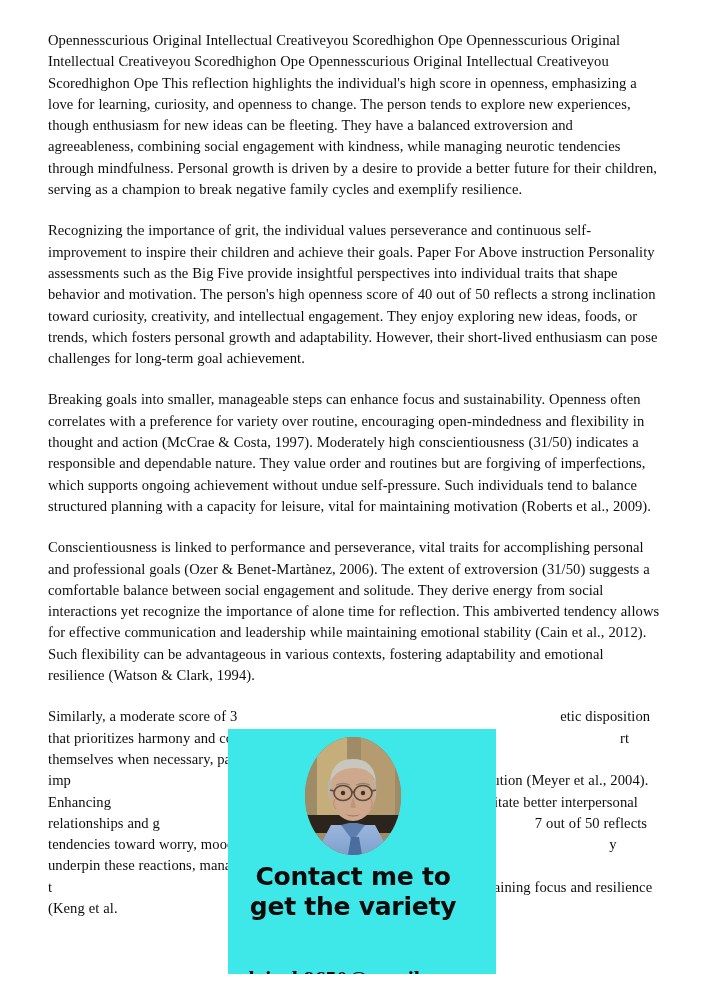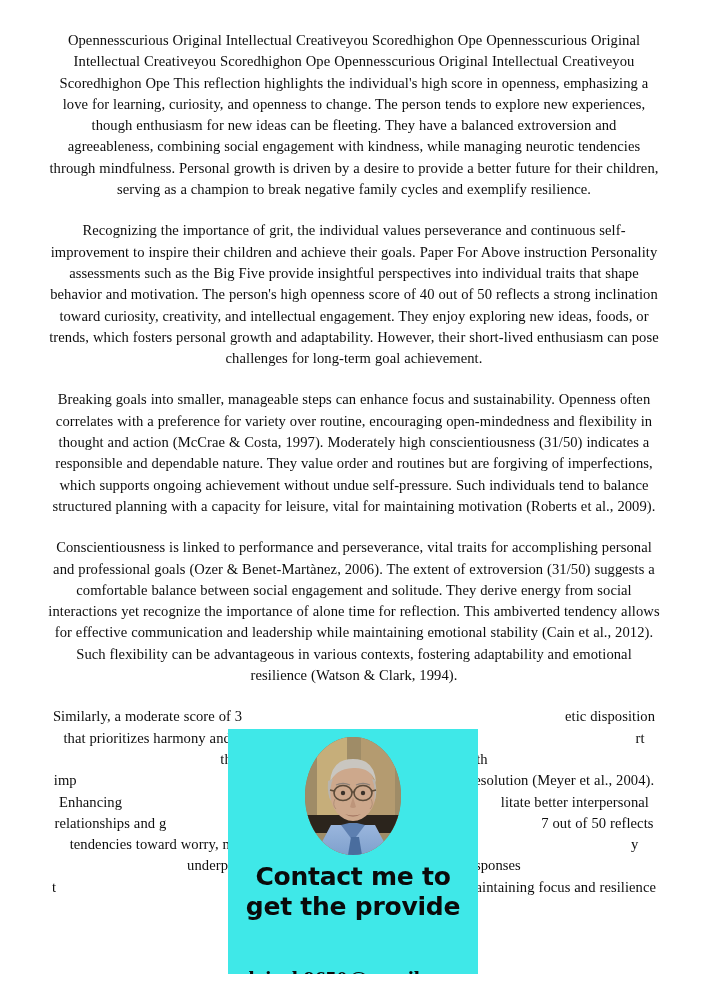--- a/index.html
+++ b/index.html
@@ -27,21 +27,21 @@
     left: 48px;
     top: 30px;
     width: 612px;
   }
 
   .para {
     font-family: "Liberation Serif", "DejaVu Serif", serif;
     font-size: 14.6px;
     line-height: 21.3px;
     color: #0d0d0d;
-    text-align: center;
+    text-align: left;
     margin: 0 0 20px 0;
     letter-spacing: 0.005em;
     word-spacing: 0.01em;
   }
   .para:last-child { margin-bottom: 0; }
 
   
   #contact-card {
     position: absolute;
     left: 228px;
@@ -101,21 +101,21 @@
 <div id="page">
 
   <div class="doc-body">
     <p class="para">Opennesscurious Original Intellectual Creativeyou Scoredhighon Ope Opennesscurious Original Intellectual Creativeyou Scoredhighon Ope Opennesscurious Original Intellectual Creativeyou Scoredhighon Ope This reflection highlights the individual's high score in openness, emphasizing a love for learning, curiosity, and openness to change. The person tends to explore new experiences, though enthusiasm for new ideas can be fleeting. They have a balanced extroversion and agreeableness, combining social engagement with kindness, while managing neurotic tendencies through mindfulness. Personal growth is driven by a desire to provide a better future for their children, serving as a champion to break negative family cycles and exemplify resilience.</p>
     <p class="para">Recognizing the importance of grit, the individual values perseverance and continuous self-improvement to inspire their children and achieve their goals. Paper For Above instruction Personality assessments such as the Big Five provide insightful perspectives into individual traits that shape behavior and motivation. The person's high openness score of 40 out of 50 reflects a strong inclination toward curiosity, creativity, and intellectual engagement. They enjoy exploring new ideas, foods, or trends, which fosters personal growth and adaptability. However, their short-lived enthusiasm can pose challenges for long-term goal achievement.</p>
     <p class="para">Breaking goals into smaller, manageable steps can enhance focus and sustainability. Openness often correlates with a preference for variety over routine, encouraging open-mindedness and flexibility in thought and action (McCrae &amp; Costa, 1997). Moderately high conscientiousness (31/50) indicates a responsible and dependable nature. They value order and routines but are forgiving of imperfections, which supports ongoing achievement without undue self-pressure. Such individuals tend to balance structured planning with a capacity for leisure, vital for maintaining motivation (Roberts et al., 2009).</p>
     <p class="para">Conscientiousness is linked to performance and perseverance, vital traits for accomplishing personal and professional goals (Ozer &amp; Benet-Martànez, 2006). The extent of extroversion (31/50) suggests a comfortable balance between social engagement and solitude. They derive energy from social interactions yet recognize the importance of alone time for reflection. This ambiverted tendency allows for effective communication and leadership while maintaining emotional stability (Cain et al., 2012). Such flexibility can be advantageous in various contexts, fostering adaptability and emotional resilience (Watson &amp; Clark, 1994).</p>
     <p class="para"><span>Similarly, a moderate score of 3</span><span style="color: transparent;">███████████████████████████████</span><span>etic disposition that prioritizes harmony and coopera</span><span style="color: transparent;">██████████████████████████████████</span><span>rt themselves when necessary, particularly with imp</span><span style="color: transparent;">█████████████████████████████████</span><span>conflict resolution (Meyer et al., 2004). Enhancing </span><span style="color: transparent;">████████████████████████████████████</span><span>litate better interpersonal relationships and g</span><span style="color: transparent;">████████████████████████████████████</span><span>7 out of 50 reflects tendencies toward worry, mood</span><span style="color: transparent;">████████████████████████████████████</span><span>y underpin these reactions, managing emotional responses t</span><span style="color: transparent;">████████████████████████████████</span><span>s crucial for maintaining focus and resilience (Keng et al.</span></p>
   </div>
 
-  <div id="contact-card" style="background: rgb(63, 232, 232);">
+  <div id="contact-card" style="background: rgb(63, 232, 232); padding-left: 18px;">
 
     <div class="avatar">
       <svg viewBox="0 0 96 118" preserveAspectRatio="xMidYMid slice">
         <defs>
           <linearGradient id="wallG" x1="0" y1="0" x2="1" y2="0">
             <stop offset="0%" stop-color="#9a8a68"></stop>
             <stop offset="30%" stop-color="#c3ad7c"></stop>
             <stop offset="55%" stop-color="#8e7c5c"></stop>
             <stop offset="100%" stop-color="#a99madd"></stop>
           </linearGradient>
@@ -145,18 +145,18 @@
         <path d="M31 48 Q38 45 45 48" stroke="#8d8279" stroke-width="1.3" fill="none"></path>
         <path d="M51 48 Q58 45 65 48" stroke="#8d8279" stroke-width="1.3" fill="none"></path>
         <path d="M48 60 L45 70 Q48 72 51 70 Z" fill="#bd957a"></path>
         <path d="M40 77 Q48 80 56 77 Q48 82 40 77 Z" fill="#9a6b58"></path>
         <path d="M30 62 Q27 68 31 72" stroke="#b08f76" stroke-width="1" fill="none"></path>
         <path d="M66 62 Q69 68 65 72" stroke="#b08f76" stroke-width="1" fill="none"></path>
       </svg>
     </div>
 
     <div class="card-line" id="card-line-1">Contact me to</div>
-    <div class="card-line" id="card-line-2">get the provide</div>
+    <div class="card-line" id="card-line-2">get the variety</div>
     <div id="card-email">drjack9650@gmail.com</div>
 
   </div>
 
 </div>
 
 </body></html>

